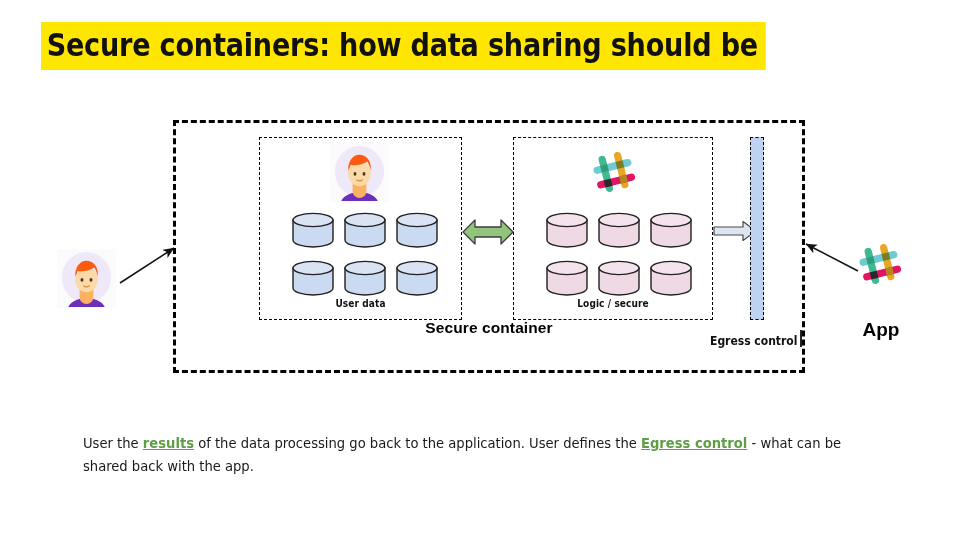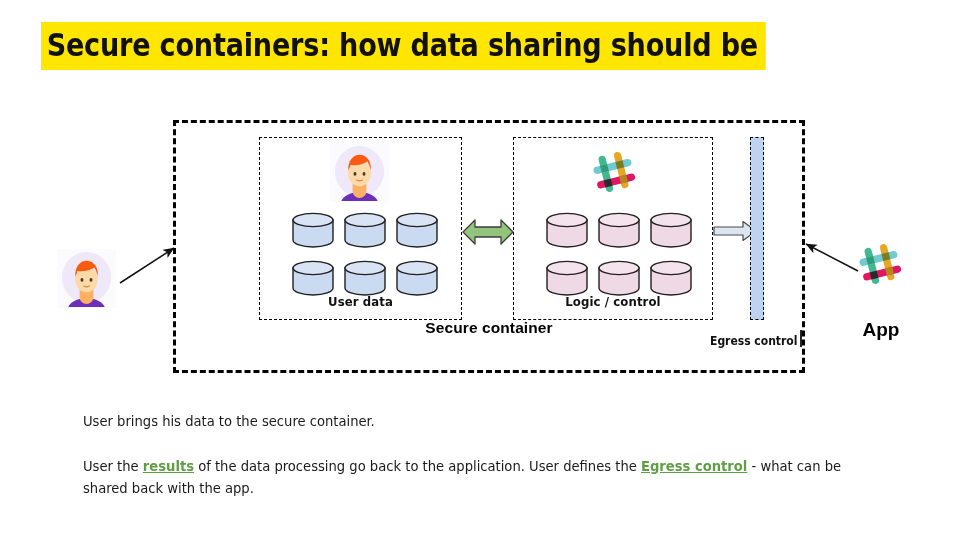--- a/index.html
+++ b/index.html
@@ -50,21 +50,21 @@
     box-sizing:border-box;
     background:transparent;
   }
   #user-data-panel{left:259px;top:137px;width:203px;height:183px;}
   #logic-models-panel{left:513px;top:137px;width:200px;height:183px;}
 
   .panel-label{
     position:absolute;left:0;right:0;bottom:10px;
     text-align:center;
     font-family:"DejaVu Sans Condensed","Liberation Sans Narrow","Liberation Sans",sans-serif;
-    font-size:13px;font-weight:700;color:#111;
+    font-size:10px;font-weight:700;color:#111;
     letter-spacing:0.1px;
   }
 
   
   .avatar{
     position:absolute;
     background:#fbfafd;
     overflow:hidden;
   }
   .avatar svg{display:block;}
@@ -141,21 +141,21 @@
 
   <div id="secure-container-box">
     <div id="secure-container-label">Secure container</div>
   </div>
 
   <div id="user-data-panel" class="inner-panel">
     <div class="panel-label">User data</div>
   </div>
 
   <div id="logic-models-panel" class="inner-panel">
-    <div class="panel-label">Logic / control</div>
+    <div class="panel-label">Logic / secure</div>
   </div>
 
   <div id="user-avatar-inner" class="avatar">
     <svg width="59" height="59" viewBox="0 0 60 60">
       <ellipse cx="30" cy="29" rx="25" ry="26" fill="#efe8f8"></ellipse>
       <path d="M30 50 c-11 0 -17 5 -18.5 9 h37 C47 55 41 50 30 50 z" fill="#6b2fba"></path>
       <path d="M23 40 h14 v9 a7 7 0 0 1 -14 0 z" fill="#fcb062"></path>
       <ellipse cx="30" cy="31" rx="11.5" ry="13" fill="#fcd9a8"></ellipse>
       <path d="M18.6 28 c-0.6 -10 5 -16 11.4 -16 c6.6 0 12 5.4 11.6 15.4 c-1.4 -3.2 -2.2 -6.4 -3.6 -8.6 c-4.4 3.2 -12.6 4.6 -17 3.2 c-0.6 2 -1.4 4 -2.4 6 z" fill="#fb5b11"></path>
       <ellipse cx="25.4" cy="31.4" rx="1.5" ry="1.8" fill="#4a3620"></ellipse>
@@ -296,18 +296,17 @@
         <rect x="16.5" y="16.5" width="8.2" height="8.2" fill="#2f9e75"></rect>
         <rect x="34.5" y="16.5" width="8.2" height="8.2" fill="#7b7c22"></rect>
         <rect x="16.5" y="33.5" width="8.2" height="8.2" fill="#2a2a2a"></rect>
         <rect x="34.5" y="33.5" width="8.2" height="8.2" fill="#b5861b"></rect>
       </g>
     </svg>
   </div>
   <div id="app-label">App</div>
 
   <div id="body-copy">
-    <p>User brings his data to the secure container.</p>
     <div class="gap"></div>
     <p><span>User the </span><span class="lnk">results</span><span> of the data processing go back to the application. User defines the </span><span class="lnk">Egress control</span><span> - what can be shared back with the app.</span></p>
   </div>
 
 </div>
 
 </body></html>

